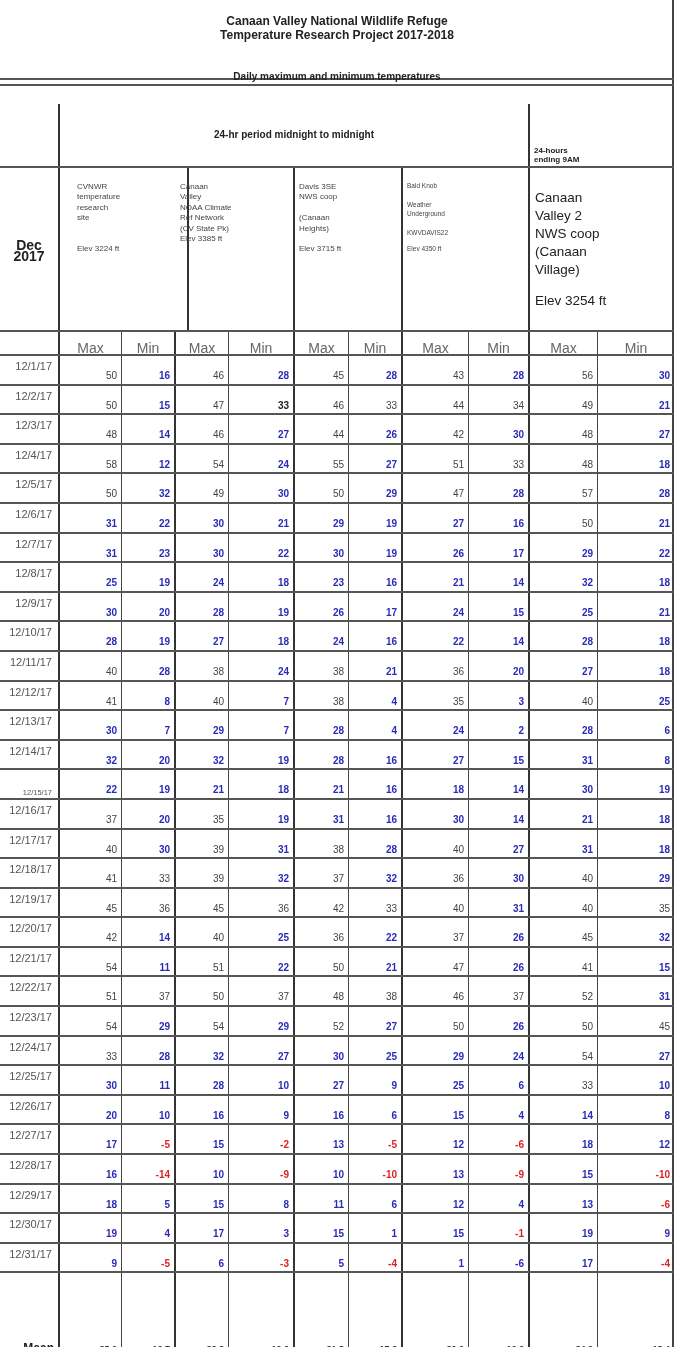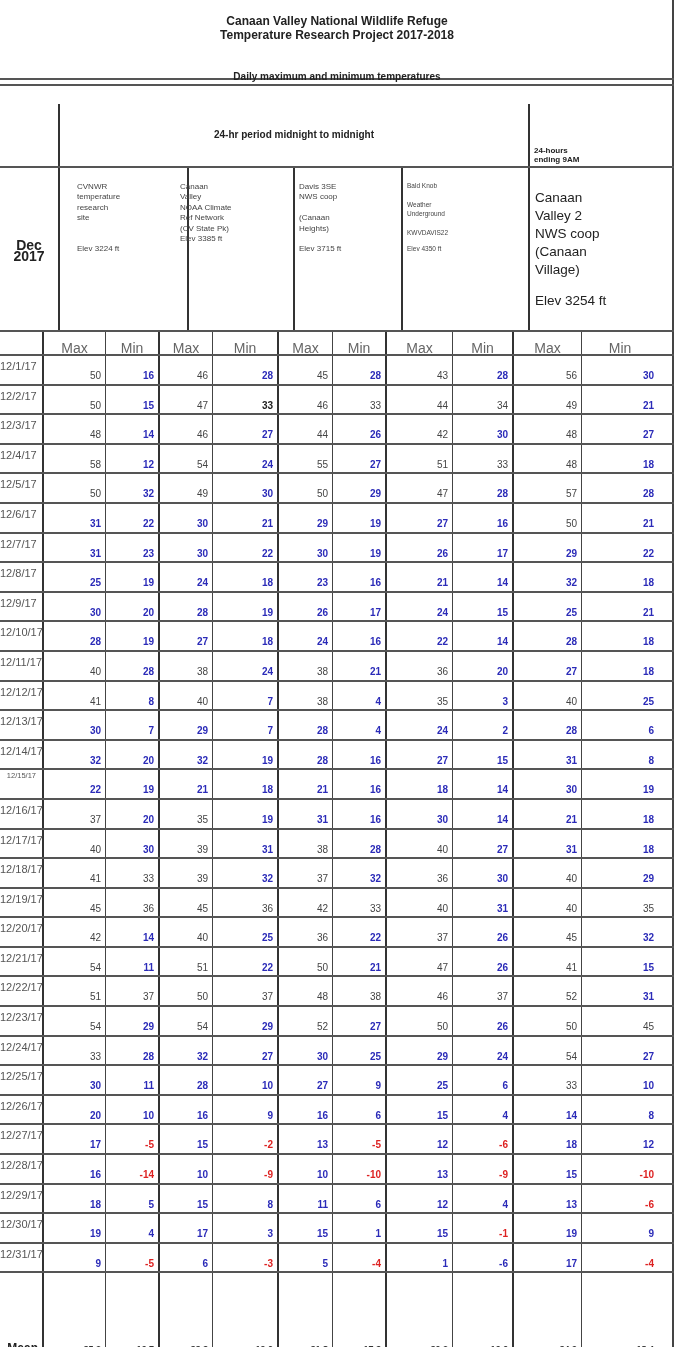--- a/index.html
+++ b/index.html
@@ -26,30 +26,30 @@
   .station.large .elev { left:5px; }
   .grid { position:absolute; left:0; top:332px; width:674px; }
   .row { position:relative; display:flex; border-bottom:2px solid #555; box-sizing:border-box; }
   .row .cell { position:relative; box-sizing:border-box; border-right:1px solid #444; font-size:10px; }
   .row .cell:last-child { border-right:none; }
   .row .cell.sep { border-right:2px solid #333; }
   .hdr { height:24px; }
   .hdr .cell { text-align:center; color:#666; font-size:14px; line-height:32px; }
   .drow { height:29.6px; }
   .drow .date { text-align:right; padding-right:6px; color:#555; font-size:11px; padding-top:4px; }
-  .drow .date.tiny { font-size:7.5px; padding-top:1px; }
+  .drow .date.tiny { font-size:7.5px; padding-top:18px; }
   .drow .val { text-align:right; padding-right:4px; padding-top:14px; font-size:10px; }
   .val.gray { color:#444; }
   .val.blue { color:#2b2bb8; font-weight:bold; }
   .val.red { color:#dd2222; font-weight:bold; }
   .val.dark { color:#222; font-weight:bold; }
   .mrow { height:84px; }
   .mrow .label { text-align:right; padding-right:4px; padding-top:68px; font-weight:bold; font-size:12px; color:#222; }
   .mrow .val { text-align:right; padding-right:4px; padding-top:71px; font-weight:bold; font-size:9px; color:#333; }
-  .c0 { width:44px; } .c1 { width:62px; } .c2 { width:54px; } .c3 { width:53px; } .c4 { width:66px; }
+  .c0 { width:60px; } .c1 { width:62px; } .c2 { width:54px; } .c3 { width:53px; } .c4 { width:66px; }
   .c5 { width:54px; } .c6 { width:54px; } .c7 { width:66px; } .c8 { width:61px; } .c9 { width:68px; } .c10 { width:76px; }
 </style>
 </head>
 <body>
 
 <div class="sheet">
   <div class="title-block">
     <div class="t1">Canaan Valley National Wildlife Refuge</div>
     <div class="t2">Temperature Research Project 2017-2018</div>
   </div>

